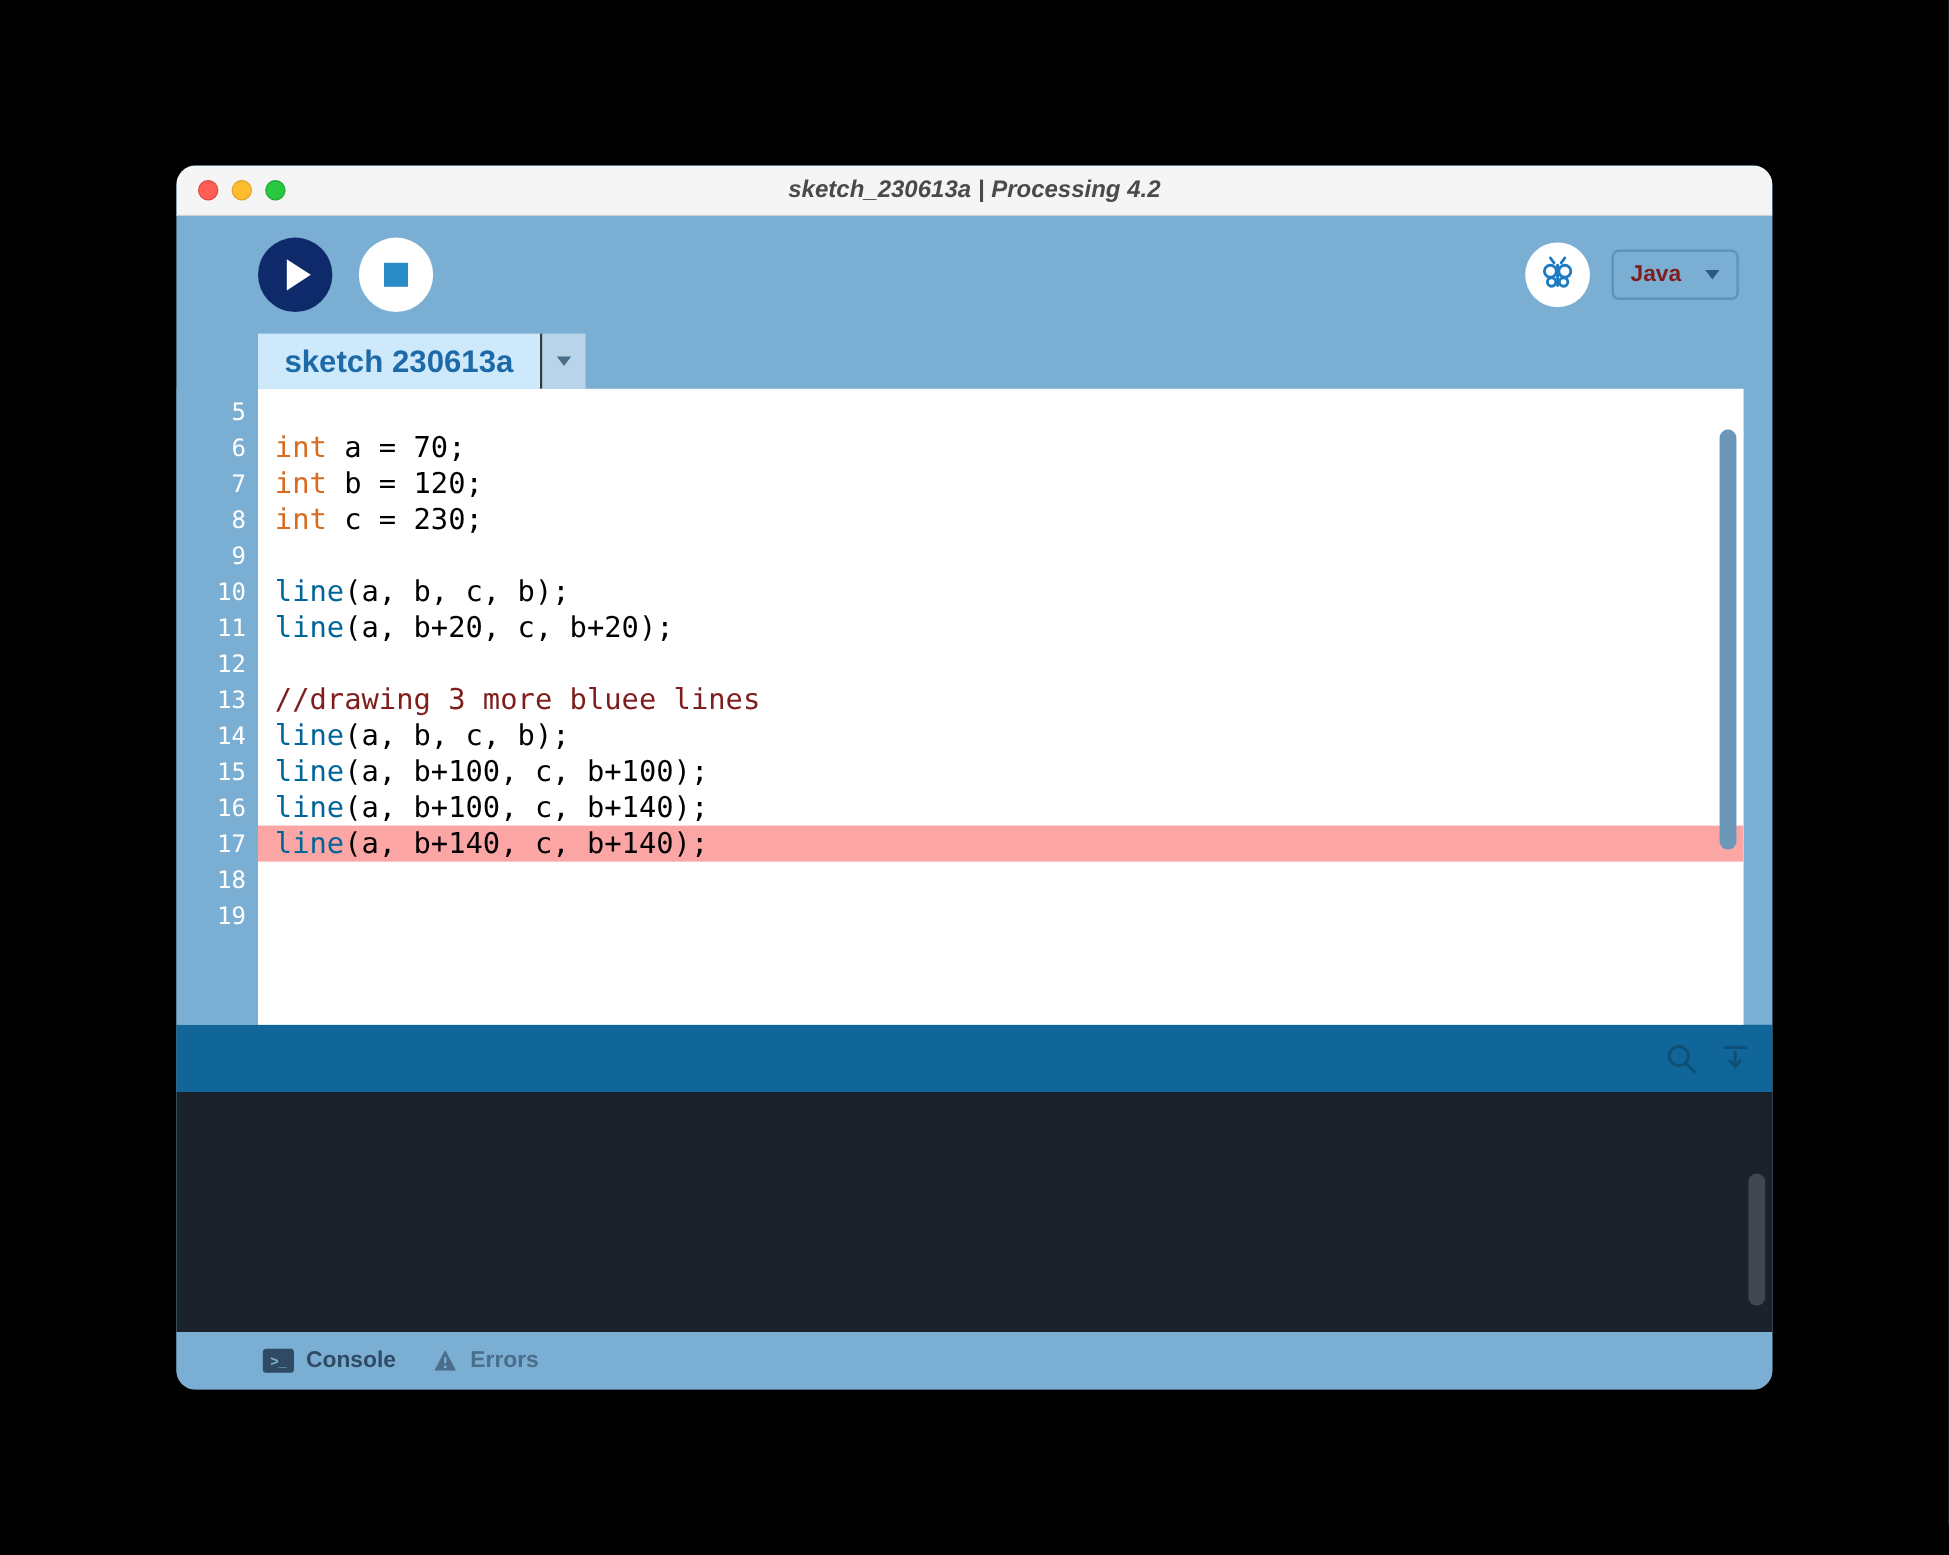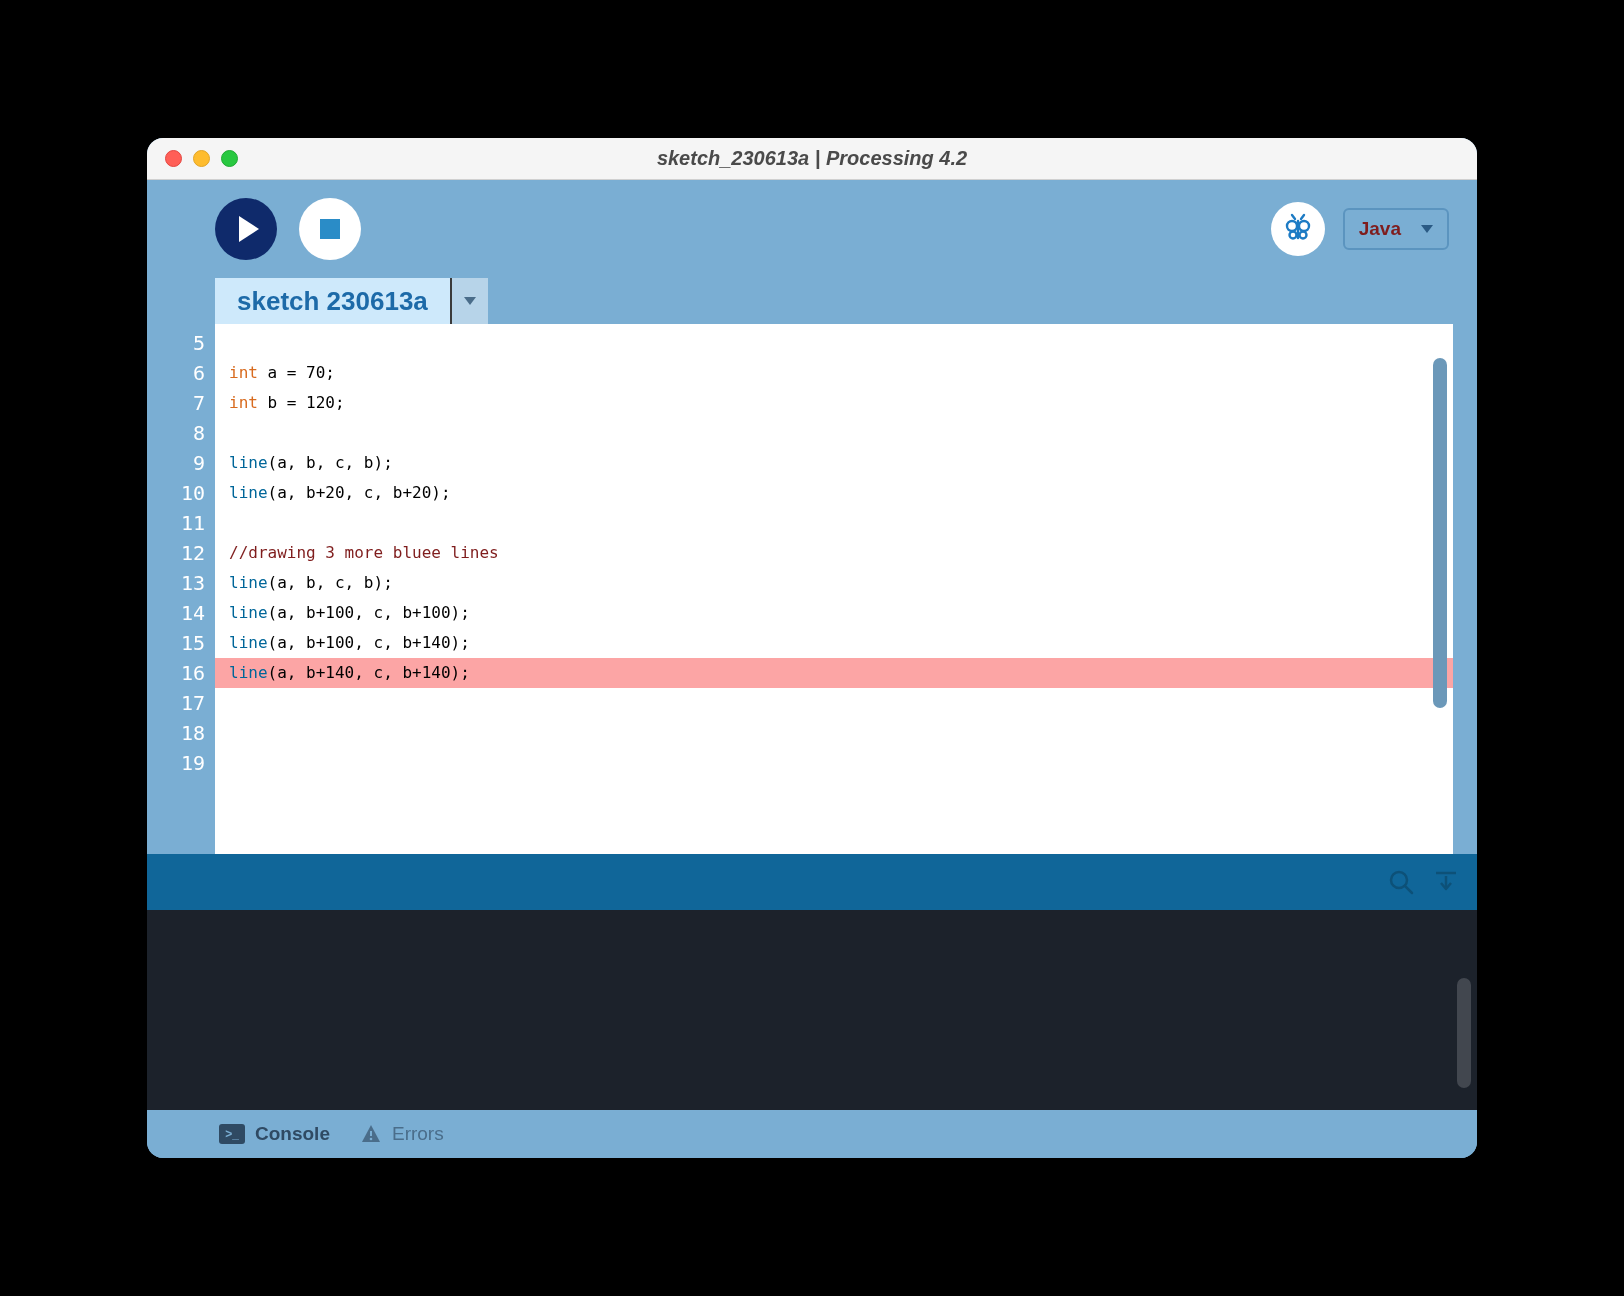--- a/index.html
+++ b/index.html
@@ -121,21 +121,21 @@
     font-family: "SF Mono", Menlo, Consolas, monospace;
     font-size: 20px;
     color: #ffffff;
     line-height: 30px;
   }
   .gutter div { padding-right: 10px; height: 30px; }
   .code {
     flex: 1;
     background: #fff;
     font-family: "SF Mono", Menlo, Consolas, monospace;
-    font-size: 16px;
+    font-size: 24px;
     line-height: 30px;
     padding-top: 4px;
     overflow: hidden;
     position: relative;
   }
   .codeline { padding-left: 14px; height: 30px; white-space: pre; }
   .codeline.hl { background: #fca5a5; }
   .kw-type { color: #d86b1f; }
   .kw-fn { color: #006699; }
   .cmt { color: #7f1d1d; }
@@ -154,21 +154,21 @@
   .console-scroll {
     position: absolute; right: 6px; top: 68px;
     width: 14px; height: 110px; background: #42474f; border-radius: 8px;
   }
   .bottom-tabs {
     height: 48px; background: #7aaed3;
     display: flex; align-items: center;
     padding-left: 72px; gap: 30px;
   }
   .btab { display: flex; align-items: center; gap: 10px; font-weight: 700; color: #2f4a63; font-size: 19px; cursor:pointer;}
-  .btab.inactive { color: #4a6d8a; font-weight:400;}
+  .btab.inactive { color: #4a6d8a; font-weight:700;}
   .console-icon {
     width: 26px; height: 20px; background: #2f4a63; border-radius: 3px;
     display: flex; align-items: center; justify-content: center;
     color: #7aaed3; font-size: 12px; font-weight: bold;
   }
 </style>
 </head>
 <body>
 
 <div class="window">
@@ -233,20 +233,21 @@
         <div>15</div>
         <div>16</div>
         <div>17</div>
         <div>18</div>
         <div>19</div>
       </div>
     <div class="code" id="code">
         <div class="codeline"></div>
         <div class="codeline"><span class="kw-type">int</span><span> a = 70;</span></div>
         <div class="codeline"><span class="kw-type">int</span><span> b = 120;</span></div>
+        <div class="codeline"><span class="kw-type">int</span><span> c = 230;</span></div>
         <div class="codeline"></div>
         <div class="codeline"><span class="kw-fn">line</span><span>(a, b, c, b);</span></div>
         <div class="codeline"><span class="kw-fn">line</span><span>(a, b+20, c, b+20);</span></div>
         <div class="codeline"></div>
         <div class="codeline"><span class="cmt">//drawing 3 more bluee lines</span></div>
         <div class="codeline"><span class="kw-fn">line</span><span>(a, b, c, b);</span></div>
         <div class="codeline"><span class="kw-fn">line</span><span>(a, b+100, c, b+100);</span></div>
         <div class="codeline"><span class="kw-fn">line</span><span>(a, b+100, c, b+140);</span></div>
         <div class="codeline hl"><span class="kw-fn">line</span><span>(a, b+140, c, b+140);</span></div>
         <div class="codeline"></div>

